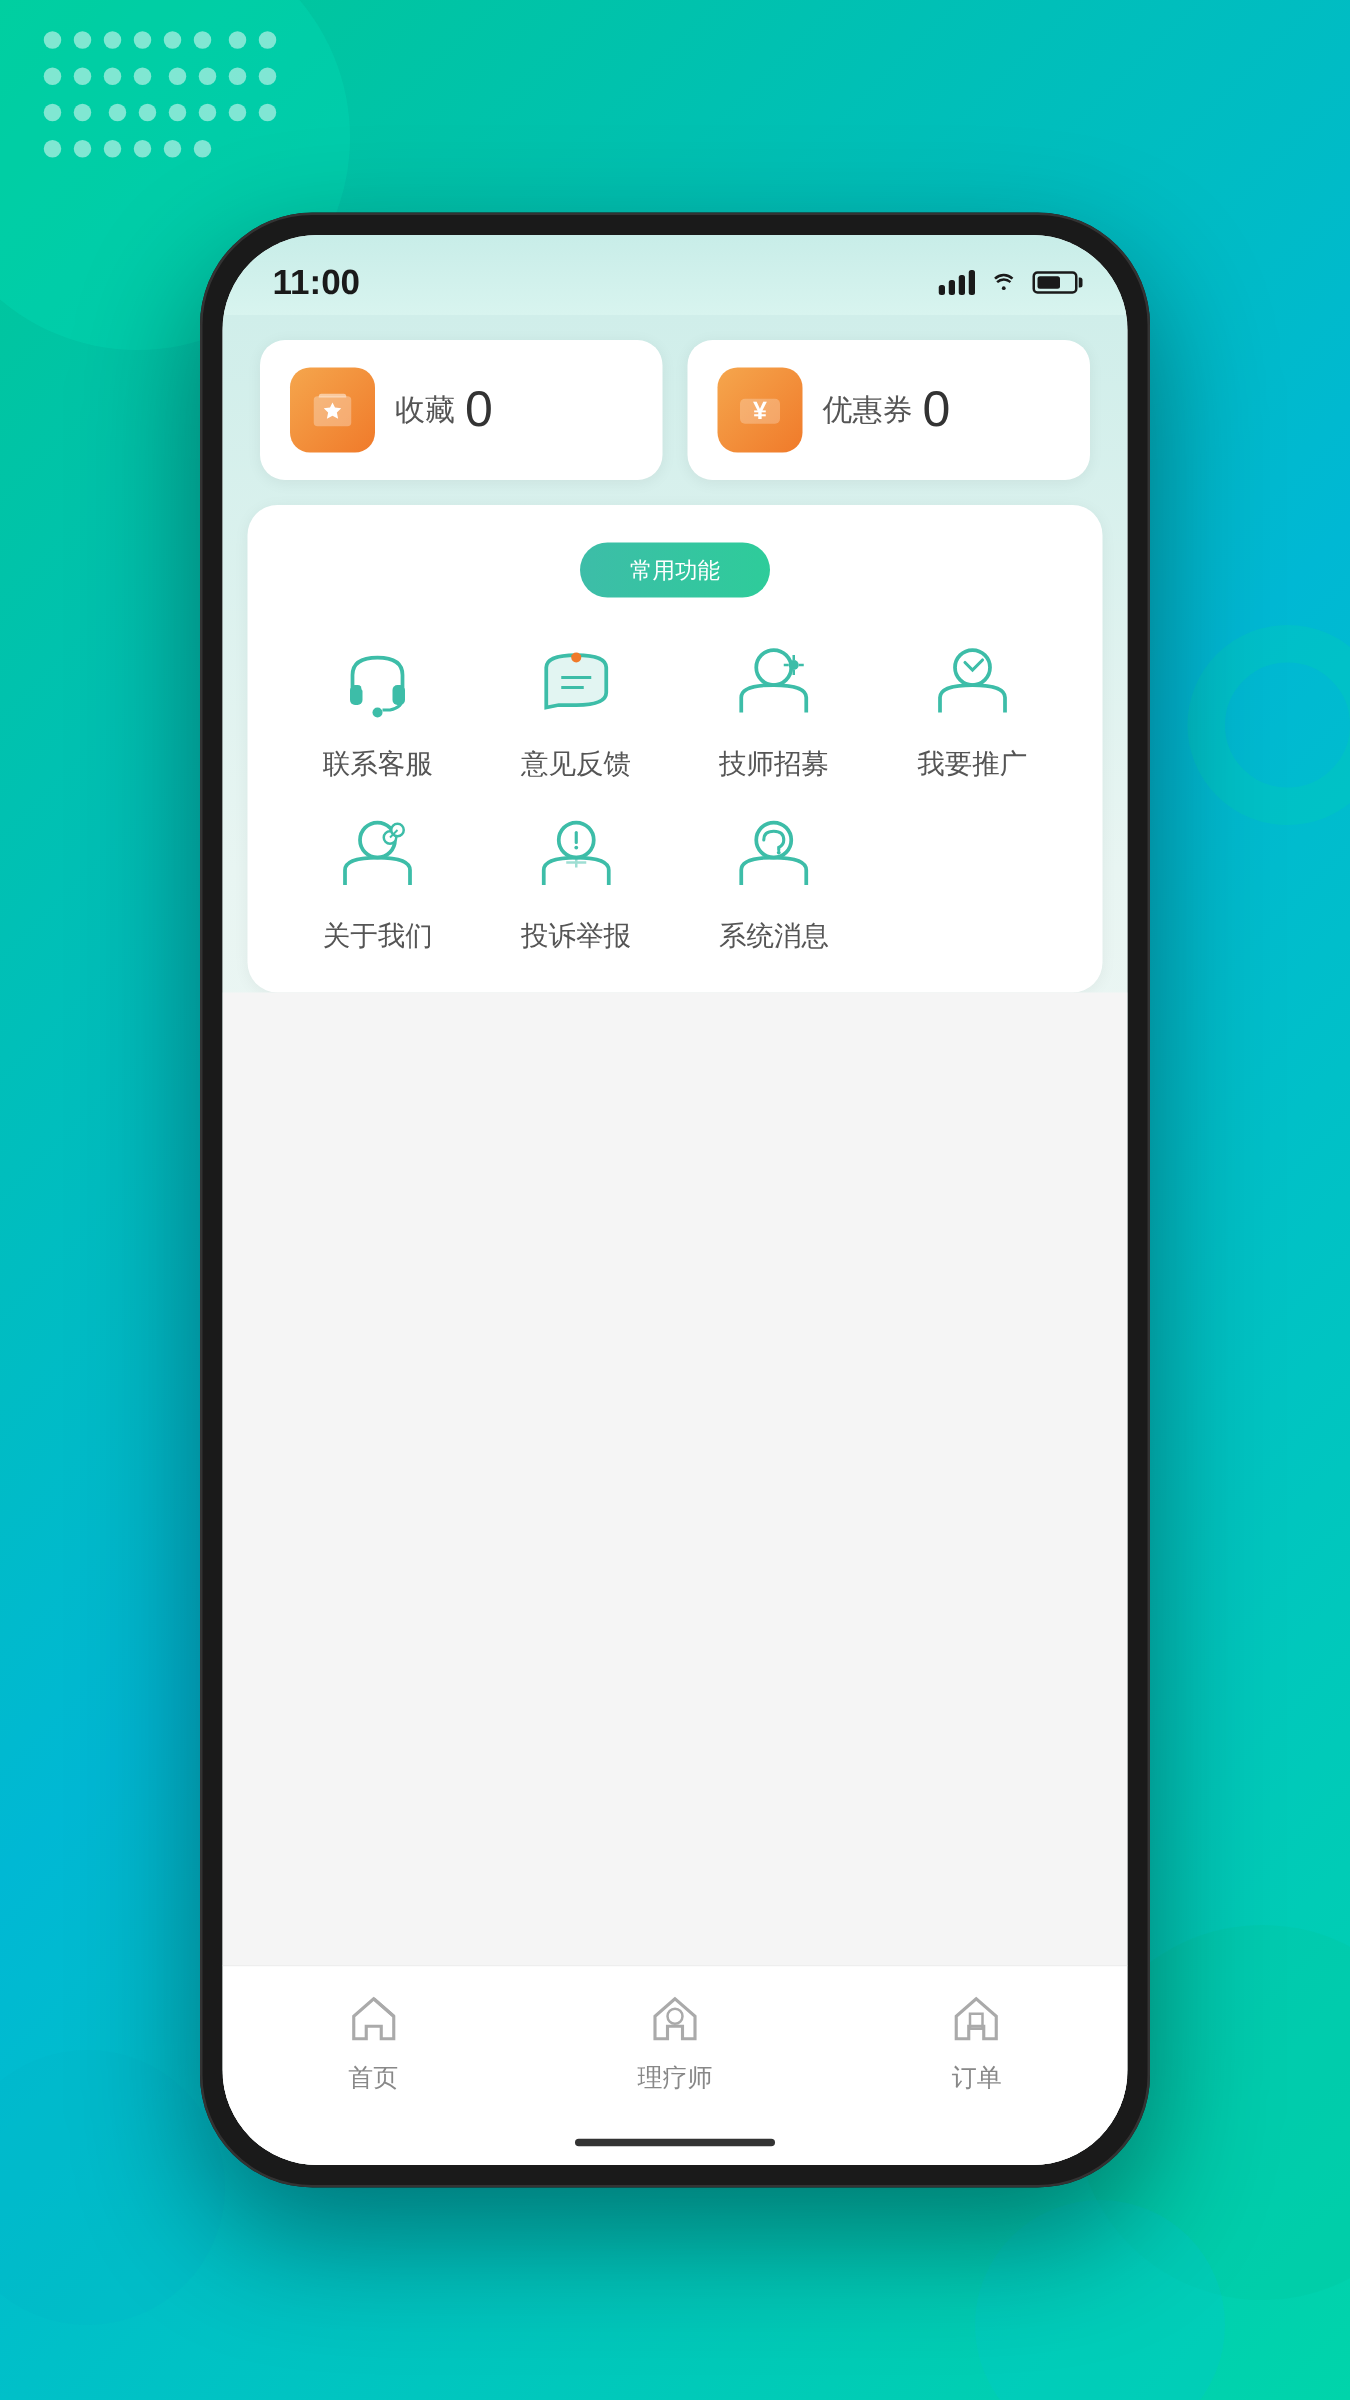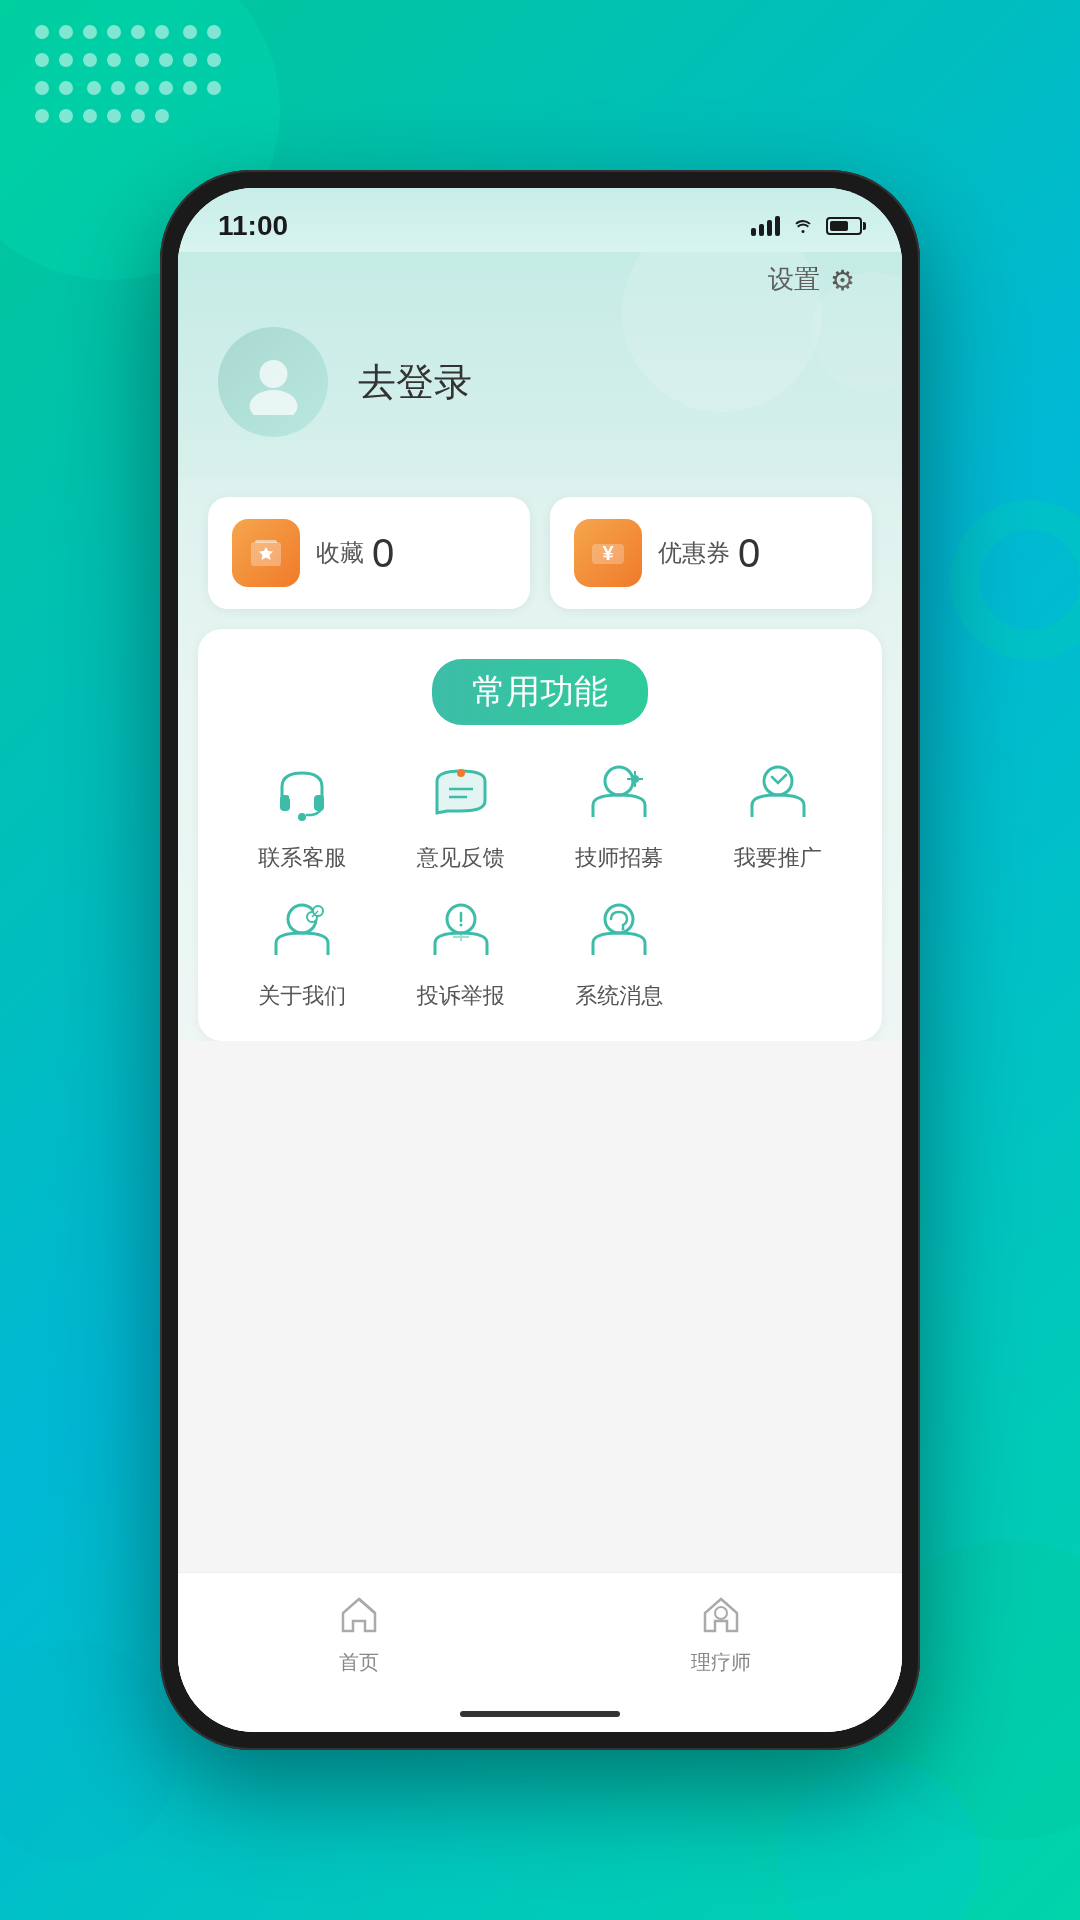--- a/index.html
+++ b/index.html
@@ -279,21 +279,21 @@
     .functions-title-wrap {
       display: flex;
       justify-content: center;
       margin-bottom: 30px;
     }
     .functions-title {
       background: linear-gradient(90deg, #3dbda8, #2ecc9a);
       color: white;
       padding: 10px 40px;
       border-radius: 30px;
-      font-size: 34px;
+      font-size: 18px;
     }
     .functions-grid {
       display: grid;
       grid-template-columns: repeat(4, 1fr);
       gap: 20px 10px;
     }
     .function-item {
       display: flex;
       flex-direction: column;
       align-items: center;
@@ -399,39 +399,20 @@
           </svg>
         </span>
         <div class="battery">
           <div class="battery-fill"></div>
         </div>
       </div>
     </div>
 
     <div class="main-content">
 
-      <div class="header-section header-deco">
-        <div class="header-deco-circle1"></div>
-        <div class="header-deco-circle2"></div>
-
-        <div class="settings-row">
-          <span class="settings-label">设置</span>
-          <span class="settings-icon">⚙</span>
-        </div>
-
-        <div class="user-profile">
-          <div class="avatar-circle">
-            <svg width="65" height="65" viewBox="0 0 65 65" fill="none">
-              <circle cx="32.5" cy="24" r="14" fill="rgba(255,255,255,0.7)"></circle>
-              <ellipse cx="32.5" cy="56" rx="24" ry="16" fill="rgba(255,255,255,0.7)"></ellipse>
-            </svg>
-          </div>
-          <span class="login-text">去登录</span>
-        </div>
-      </div>
 
       <div class="cards-section">
 
         <div class="card">
           <div class="card-icon-wrap">
             <svg width="38" height="38" viewBox="0 0 38 38" fill="none">
               <rect x="4" y="8" width="30" height="24" rx="3" fill="rgba(255,255,255,0.3)"></rect>
               <path d="M10 6h18a2 2 0 012 2v1H8V8a2 2 0 012-2z" fill="rgba(255,255,255,0.5)"></path>
               <polygon points="19,13 21,17 26,17.5 22.5,21 23.5,26 19,23.5 14.5,26 15.5,21 12,17.5 17,17" fill="white"></polygon>
             </svg>
@@ -576,20 +557,29 @@
         <div class="nav-item">
           <div class="nav-icon">
             <svg width="44" height="44" viewBox="0 0 44 44" fill="none">
               <path d="M22 6 L6 20 L6 38 L16 38 L16 28 L28 28 L28 38 L38 38 L38 20 Z" stroke="#aaa" stroke-width="2.5" fill="none"></path>
               <circle cx="22" cy="20" r="6" stroke="#aaa" stroke-width="2" fill="none"></circle>
             </svg>
           </div>
           <span class="nav-label">理疗师</span>
         </div>
 
+        <div class="nav-item">
+          <div class="nav-icon">
+            <svg width="44" height="44" viewBox="0 0 44 44" fill="none">
+              <path d="M22 6 L6 20 L6 38 L16 38 L16 28 L28 28 L28 38 L38 38 L38 20 Z" stroke="#aaa" stroke-width="2.5" fill="none"></path>
+              <rect x="17" y="18" width="10" height="12" stroke="#aaa" stroke-width="2" fill="none"></rect>
+            </svg>
+          </div>
+          <span class="nav-label">订单</span>
+        </div>
 
 
       </div>
 
       <div class="home-bar">
         <div class="home-indicator"></div>
       </div>
 
     </div>
   </div>

